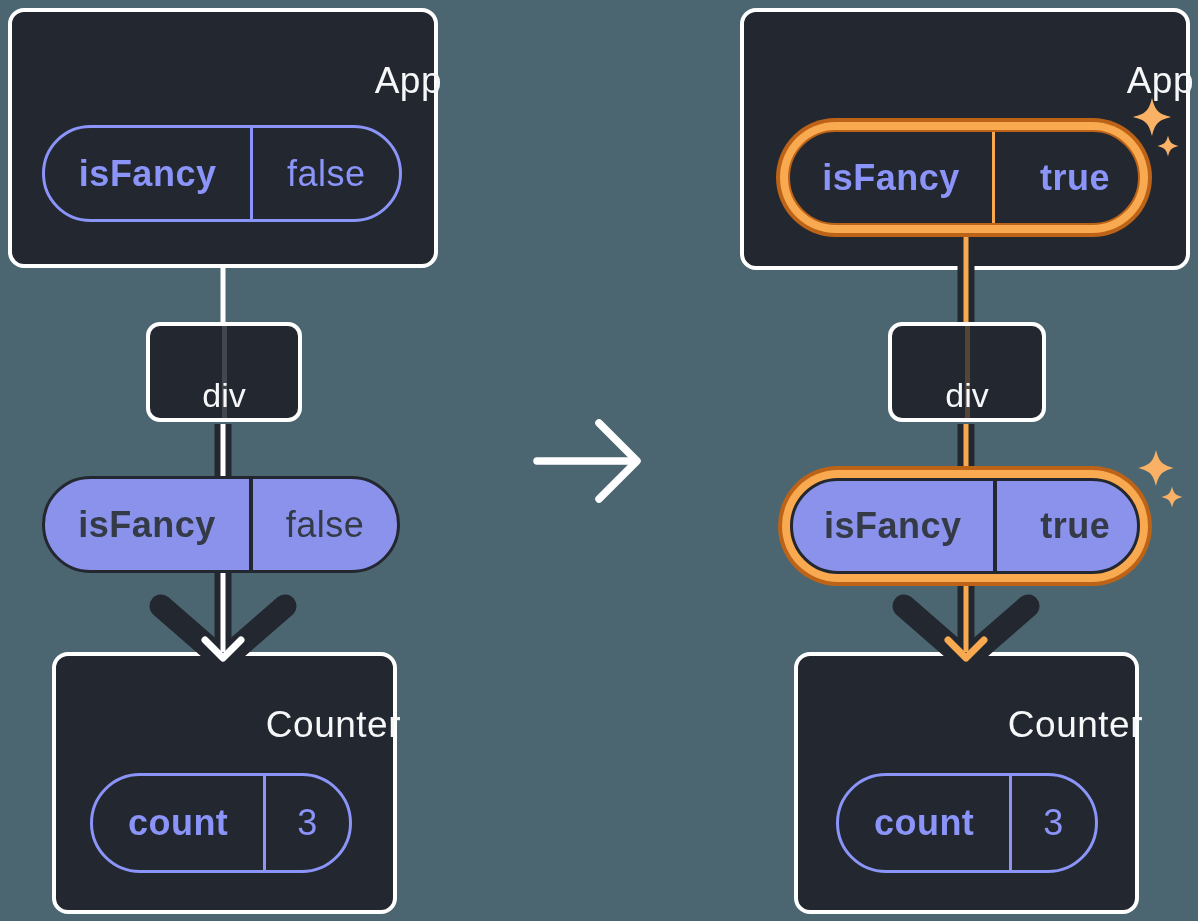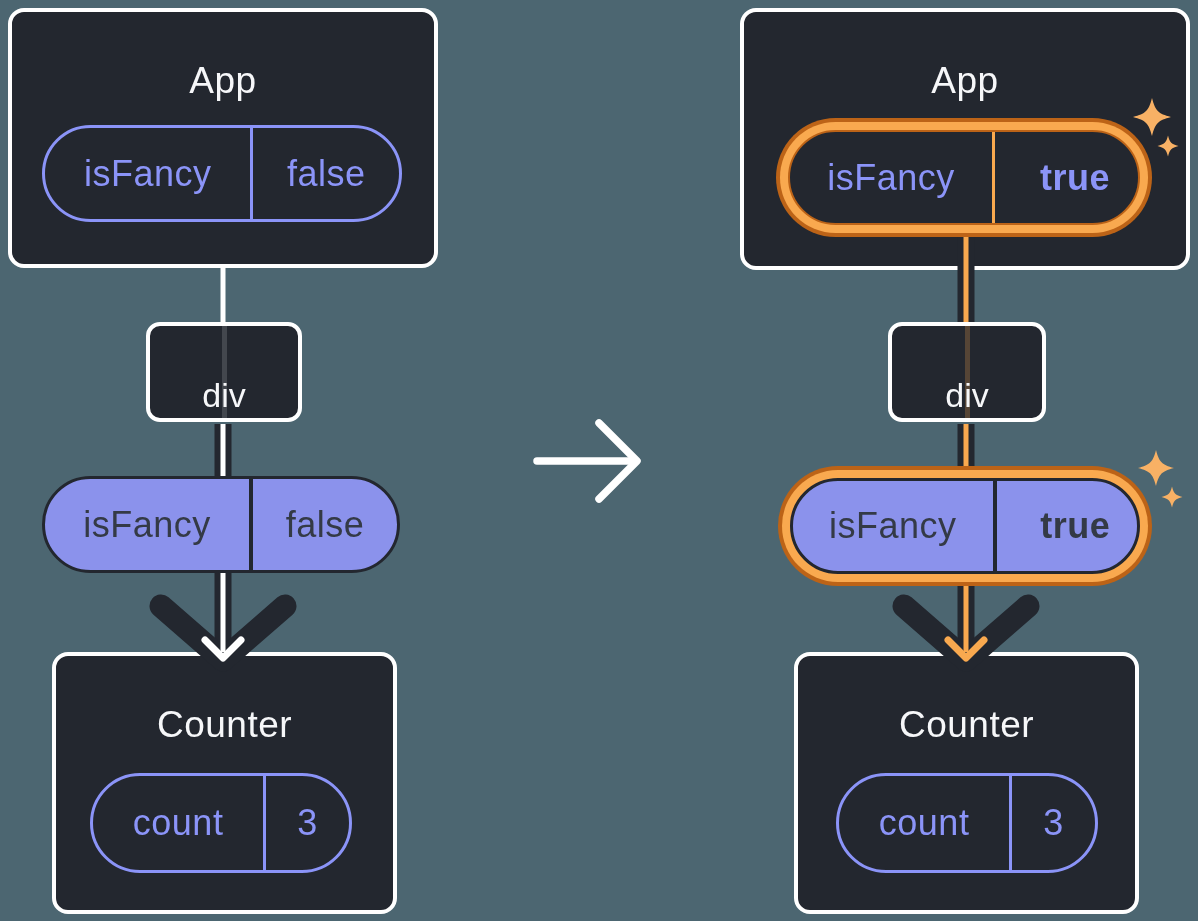--- a/index.html
+++ b/index.html
@@ -13,23 +13,23 @@
   
   .box{
     position:absolute;
     background:var(--box-fill,#23272f);
     border:4px solid var(--box-border,#ffffff);
     border-radius:16px;
     box-sizing:border-box;
   }
   .box-title{
     position:absolute;top:48px;left:0;width:100%;
-    text-align:center;
+    text-align:right;
     color:var(--title-text,#f6f7f9);
-    font-size:37px;letter-spacing:.5px;
+    font-size:37px;letter-spacing:.5px;padding-left:8px;
   }
   .box-app-before{left:8px;top:8px;width:430px;height:260px;}
   .box-div-before{left:146px;top:322px;width:156px;height:100px;border-radius:14px;}
   .box-counter-before{left:52px;top:652px;width:345px;height:262px;}
   .box-app-after{left:740px;top:8px;width:450px;height:262px;}
   .box-div-after{left:888px;top:322px;width:158px;height:100px;border-radius:14px;}
   .box-counter-after{left:794px;top:652px;width:345px;height:262px;}
   .div-label{
     position:absolute;inset:0;display:flex;align-items:center;justify-content:center;
     color:var(--title-text,#f6f7f9);font-size:34px;margin-top:46px;
@@ -42,21 +42,21 @@
   
   .pill{
     position:absolute;display:flex;
     border-radius:60px;box-sizing:border-box;
     font-size:36px;letter-spacing:.5px;
   }
   .pill .cell{
     display:flex;align-items:center;justify-content:center;
     box-sizing:border-box;
   }
-  .pill .cell-name{flex:0 0 58%;}
+  .pill .cell-name{flex:0 0 58%;font-weight:bold;}
   .pill .cell-value{flex:1 1 auto;text-align:center;}
   .pill-counter .cell-name{flex:0 0 66.5%;border-radius:25px;}
   .pill-outline{
     border:3px solid var(--purple,#8b94f8);
     color:var(--purple,#8b94f8);
     background:transparent;
   }
   .pill-outline .cell-value{border-left:3px solid var(--purple,#8b94f8);}
   .pill-filled{
     background:var(--purple-fill,#8b92ec);

